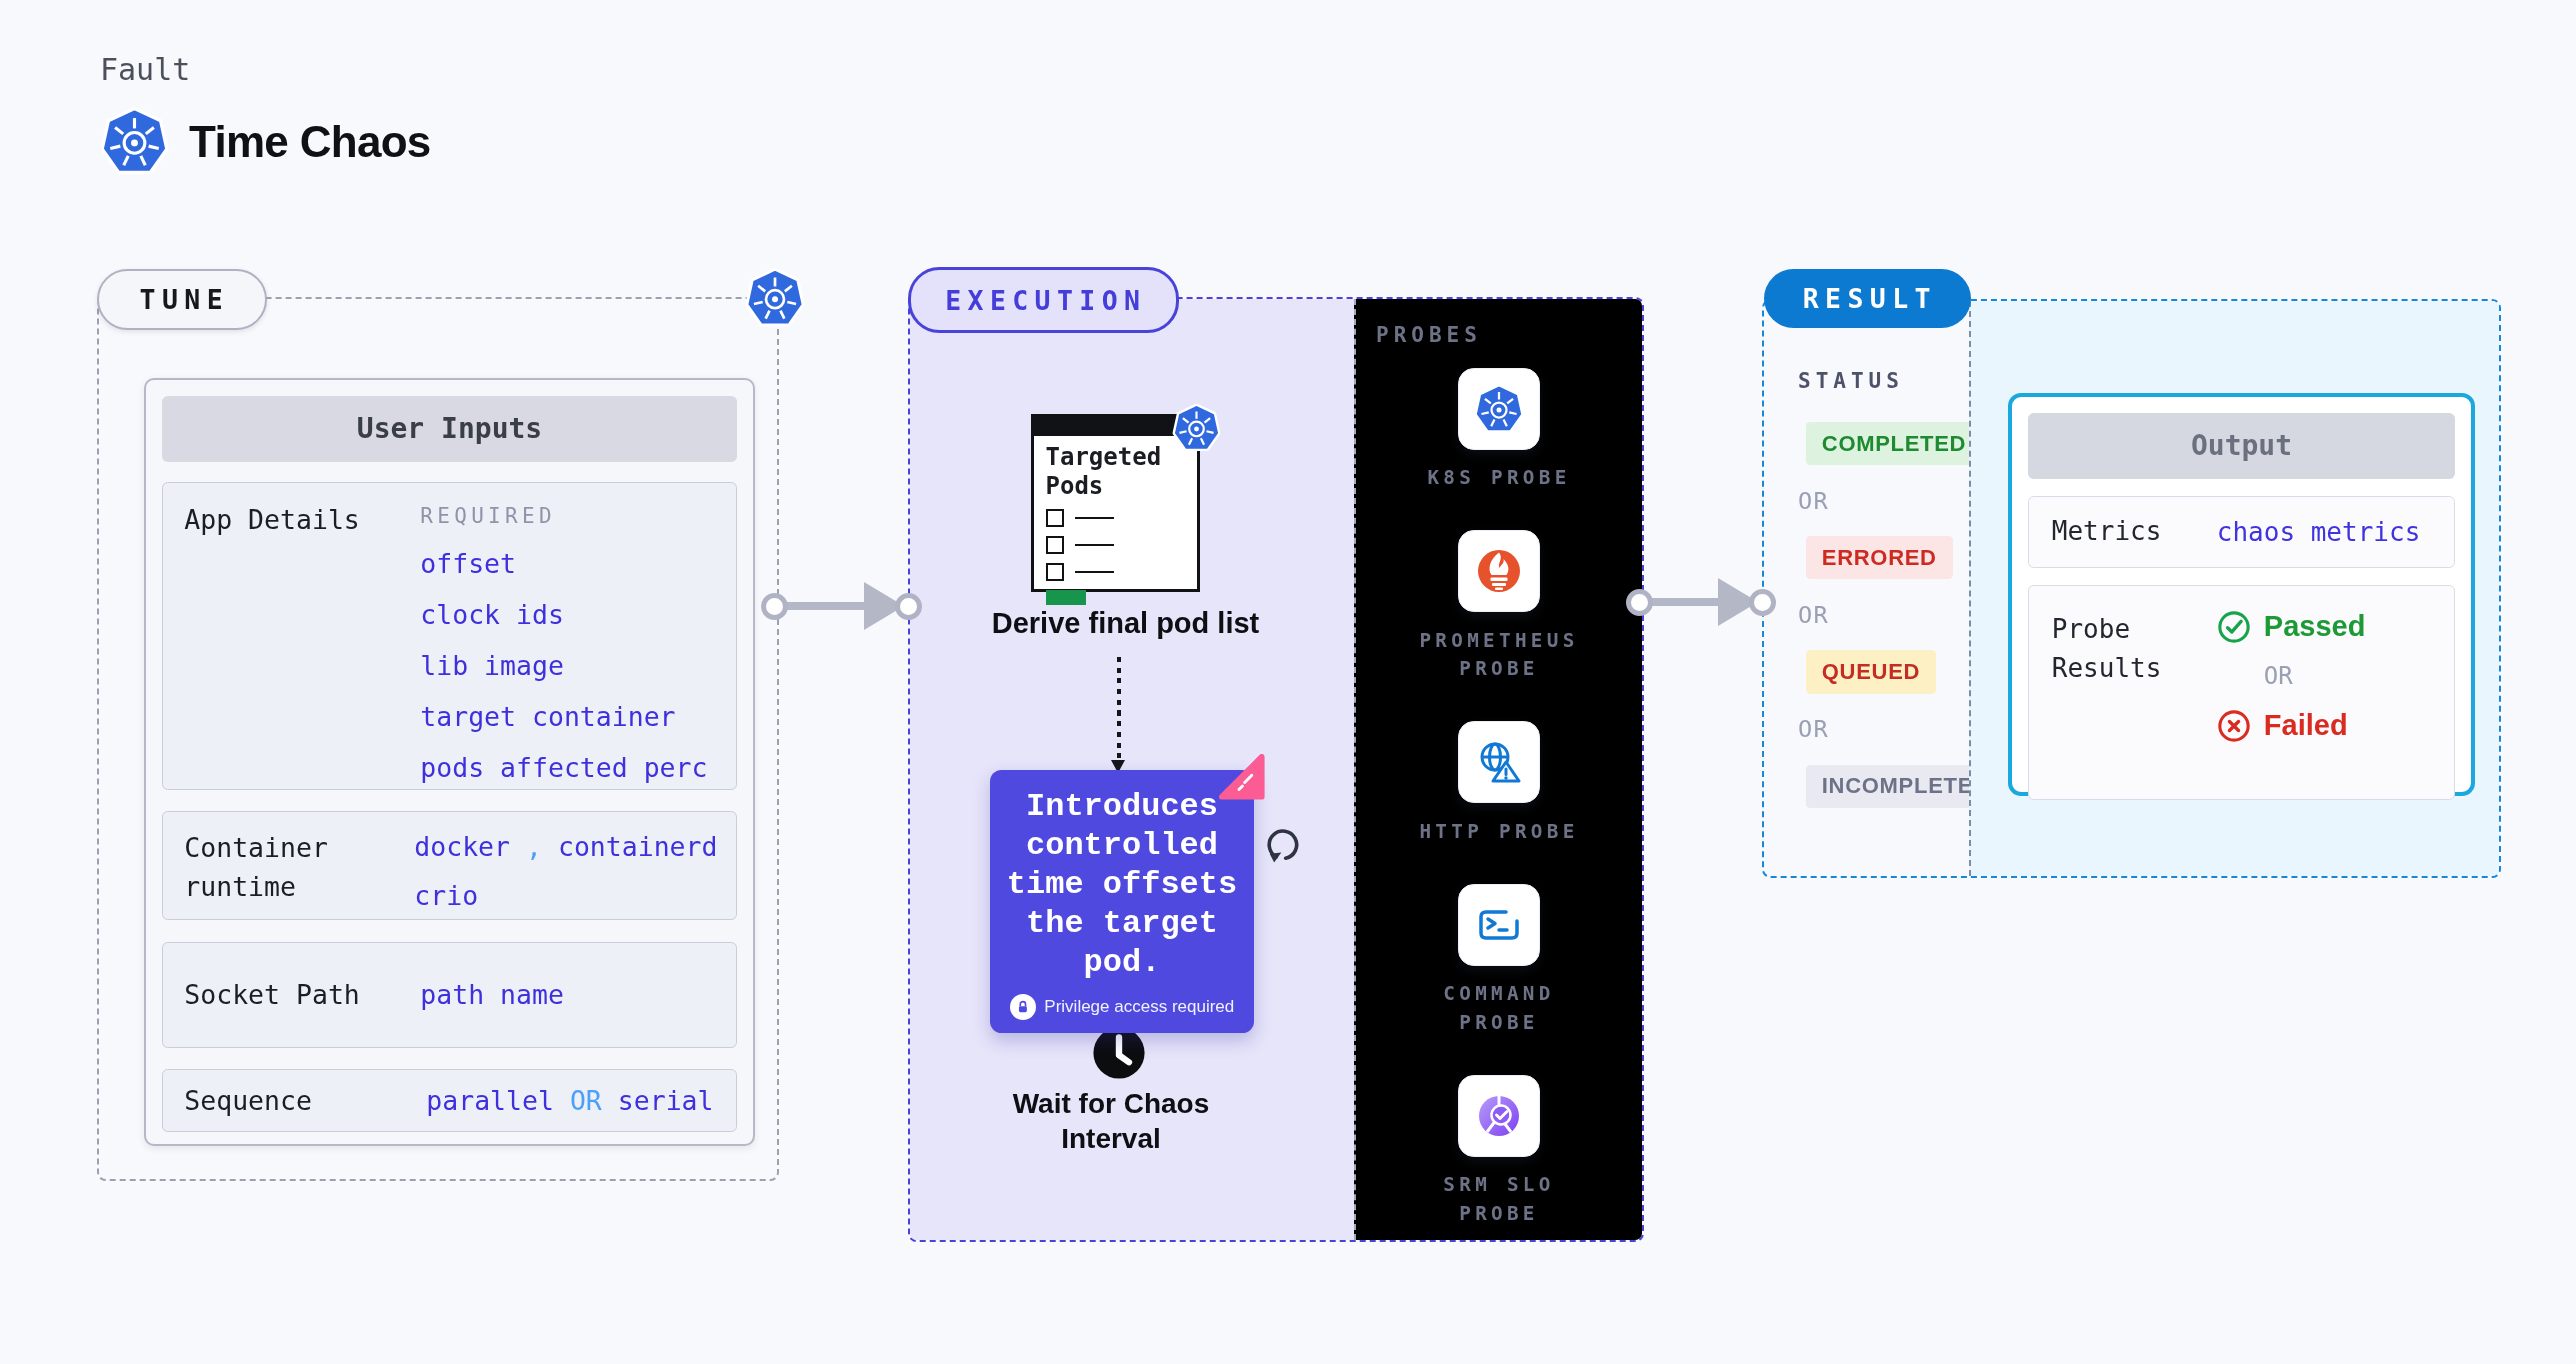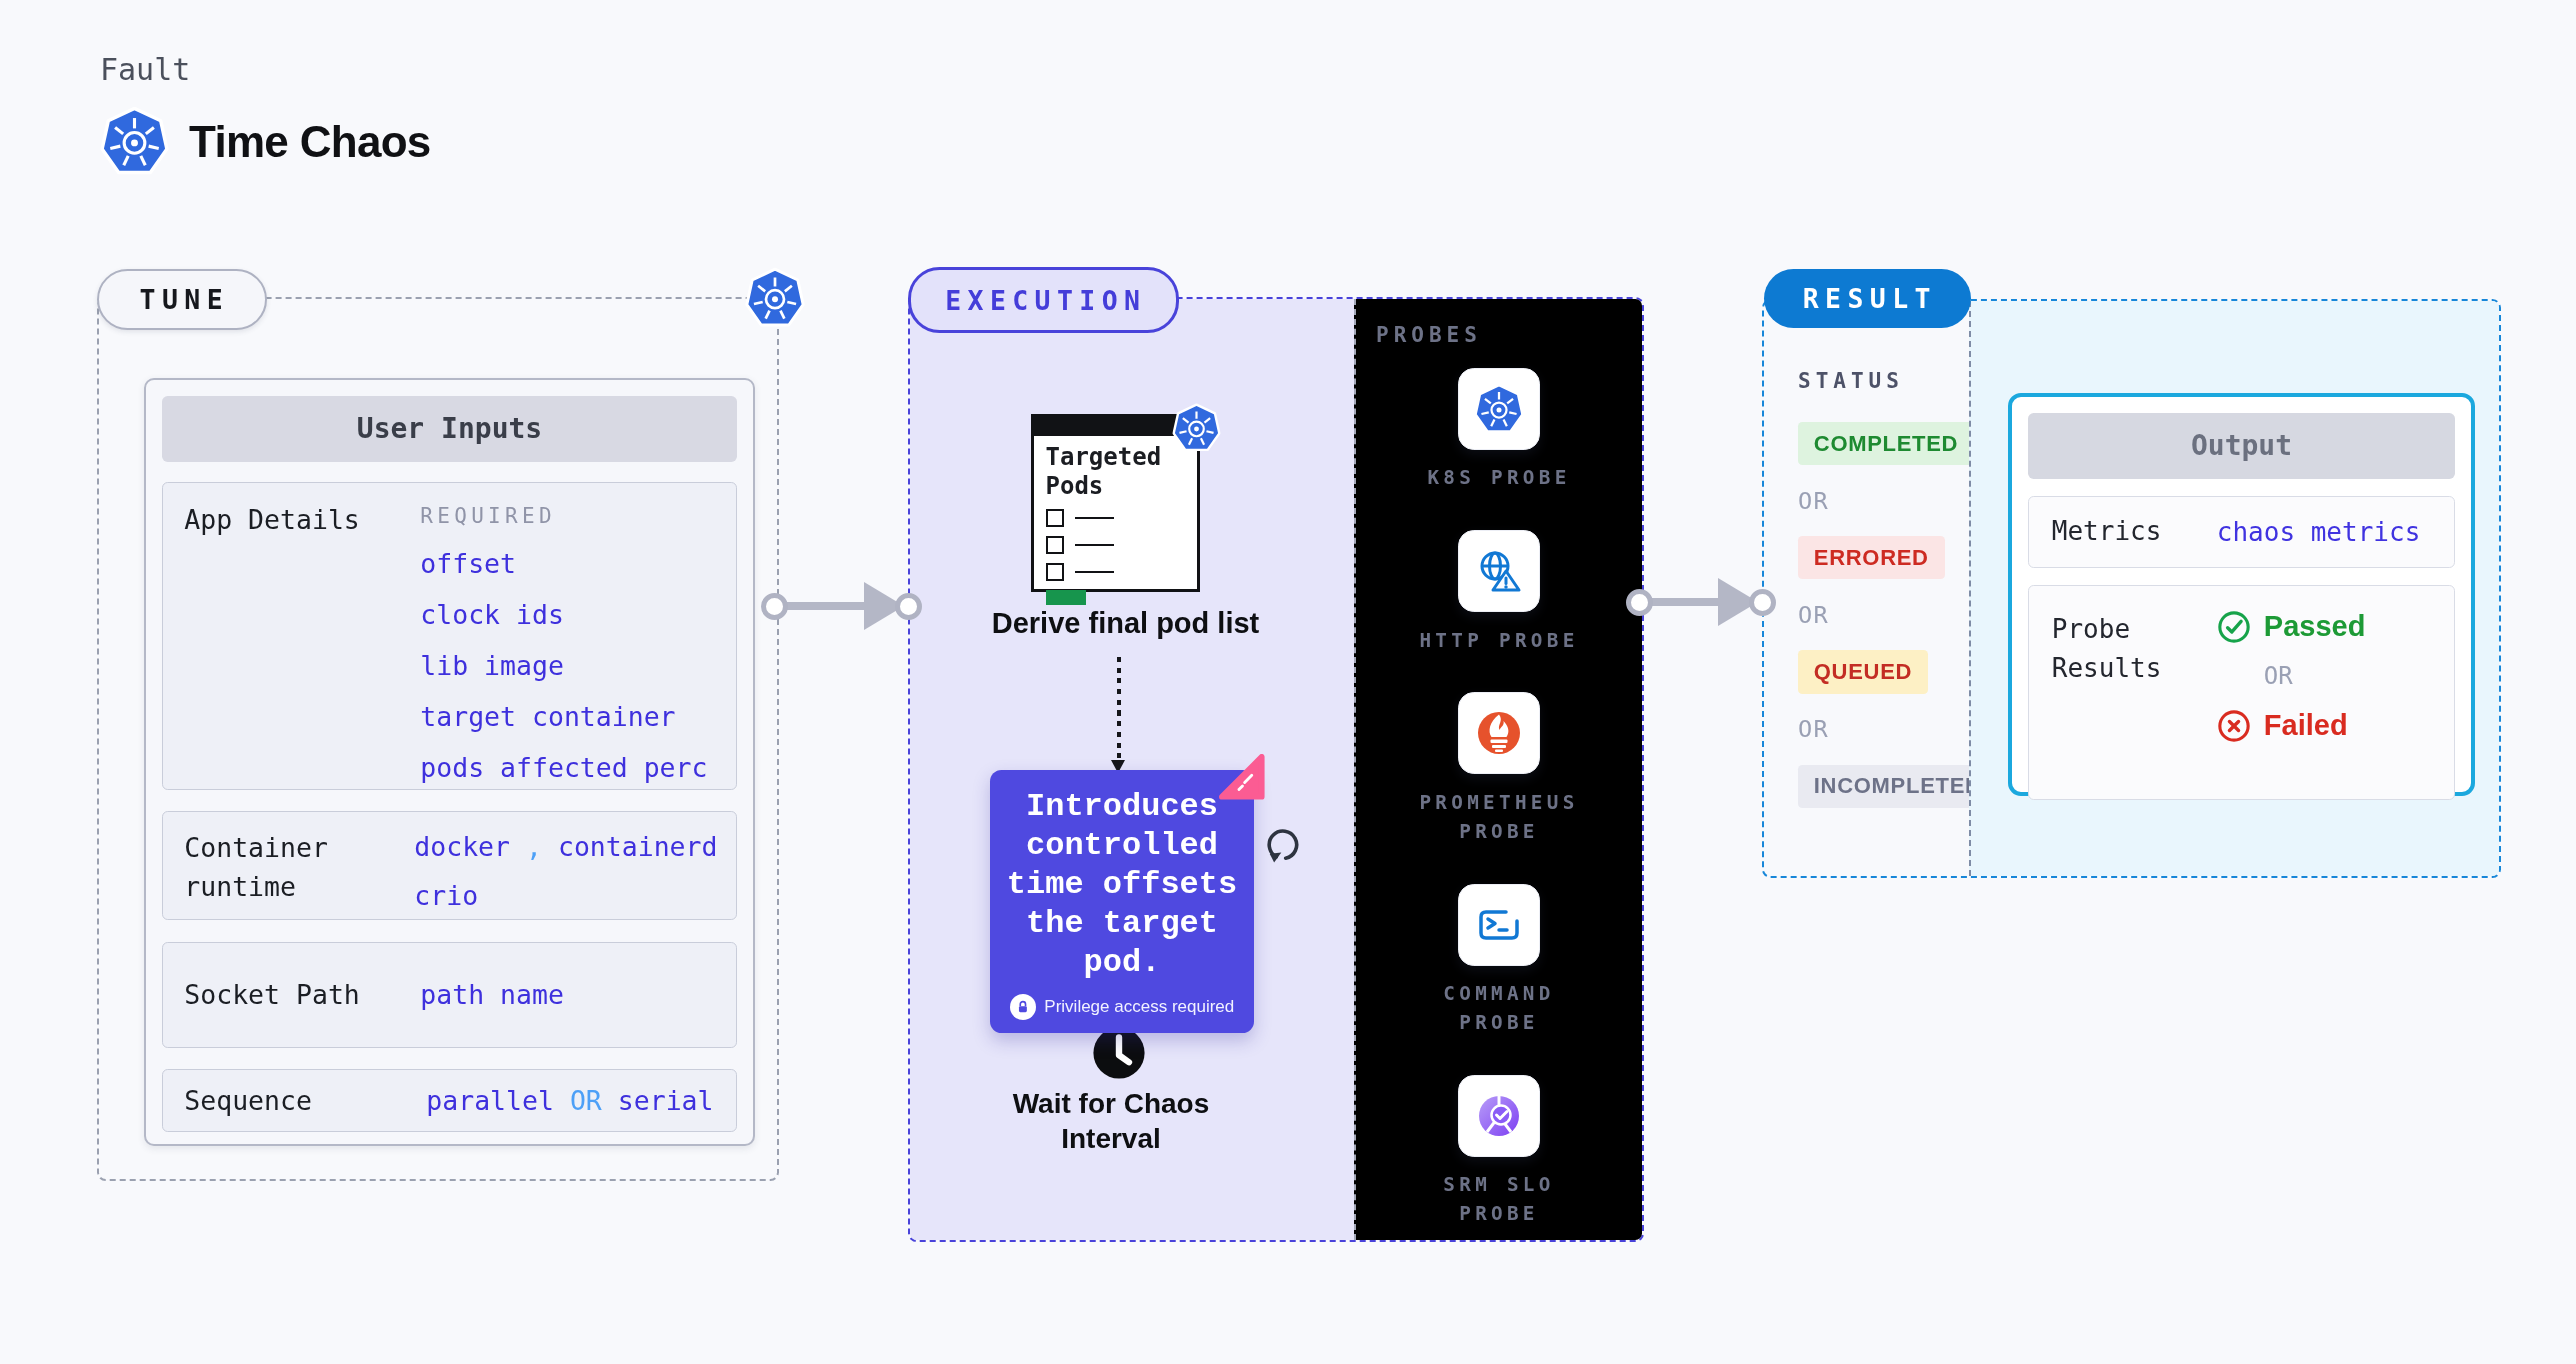--- a/index.html
+++ b/index.html
@@ -119,21 +119,21 @@
               border:2.9px dashed #1787d9;border-radius:8.6px;display:flex;overflow:hidden;}
   .status-col{width:205px;flex:none;position:relative;padding:68px 0 0 34px;box-sizing:border-box;}
   .status-title{font-weight:bold;font-size:21px;letter-spacing:5px;color:#4d5268;margin-bottom:29px;}
   .status-badge{display:inline-block;padding:8.6px 15.8px;border-radius:4.3px;
                 font-family:"Liberation Sans",sans-serif;font-weight:bold;font-size:22px;letter-spacing:0.7px;}
   .st-green{background:#def3df;color:#1e8a31;}
   .st-red{background:#fbe5e5;color:#cd2b22;}
   .st-amber{background:#fdf0c5;color:#c32d24;}
   .st-gray{background:#e9eaf1;color:#6d7288;}
   .or-line{font-size:23.6px;color:#9aa0b4;margin:21.5px 0;letter-spacing:1.4px;}
-  .badge-wrap{margin:0;text-decoration:underline;}
+  .badge-wrap{margin:8px;text-decoration:underline;}
   .result-right{flex:1;background:#e9f6fd;border-left:2.1px dashed #7f8ca6;position:relative;}
 
   .output-box{position:absolute;left:37px;top:92px;width:467px;height:403px;background:#fff;
               border:4.3px solid #1ba8de;border-radius:13px;padding:15.8px;box-sizing:border-box;}
   .output-header{height:66px;background:#d6d8e1;border-radius:5.7px;display:flex;align-items:center;
                  justify-content:center;font-weight:bold;font-size:28px;color:#6b707f;}
   .out-row{border:1.4px solid #d9dce6;border-radius:5.7px;background:#fbfbfd;margin-top:17px;
            display:flex;box-sizing:border-box;}
   .metrics-row{height:72px;align-items:center;}
   .out-label{font-size:26px;color:#23262e;padding-left:23px;width:165px;flex:none;line-height:1.5;}
@@ -367,32 +367,32 @@
           <div class="probe-card">
               <svg viewBox="0 0 70 70" width="50" height="50">
                 <use href="#k8s-icon"></use>
               </svg>
             </div>
           <div class="probe-label">K8S PROBE</div>
         </div>
         <div class="probe-item">
           <div class="probe-card">
               <svg viewBox="0 0 70 70" width="50" height="50">
-                <use href="#http-icon"></use>
-              </svg>
-            </div>
-          <div class="probe-label">HTTP PROBE</div>
+                <use href="#prom-icon"></use>
+              </svg>
+            </div>
+          <div class="probe-label">PROMETHEUS PROBE</div>
         </div>
         <div class="probe-item">
           <div class="probe-card">
               <svg viewBox="0 0 70 70" width="50" height="50">
-                <use href="#prom-icon"></use>
-              </svg>
-            </div>
-          <div class="probe-label">PROMETHEUS PROBE</div>
+                <use href="#http-icon"></use>
+              </svg>
+            </div>
+          <div class="probe-label">HTTP PROBE</div>
         </div>
         <div class="probe-item">
           <div class="probe-card">
               <svg viewBox="0 0 70 70" width="50" height="50">
                 <use href="#cmd-icon"></use>
               </svg>
             </div>
           <div class="probe-label">COMMAND PROBE</div>
         </div>
         <div class="probe-item">

